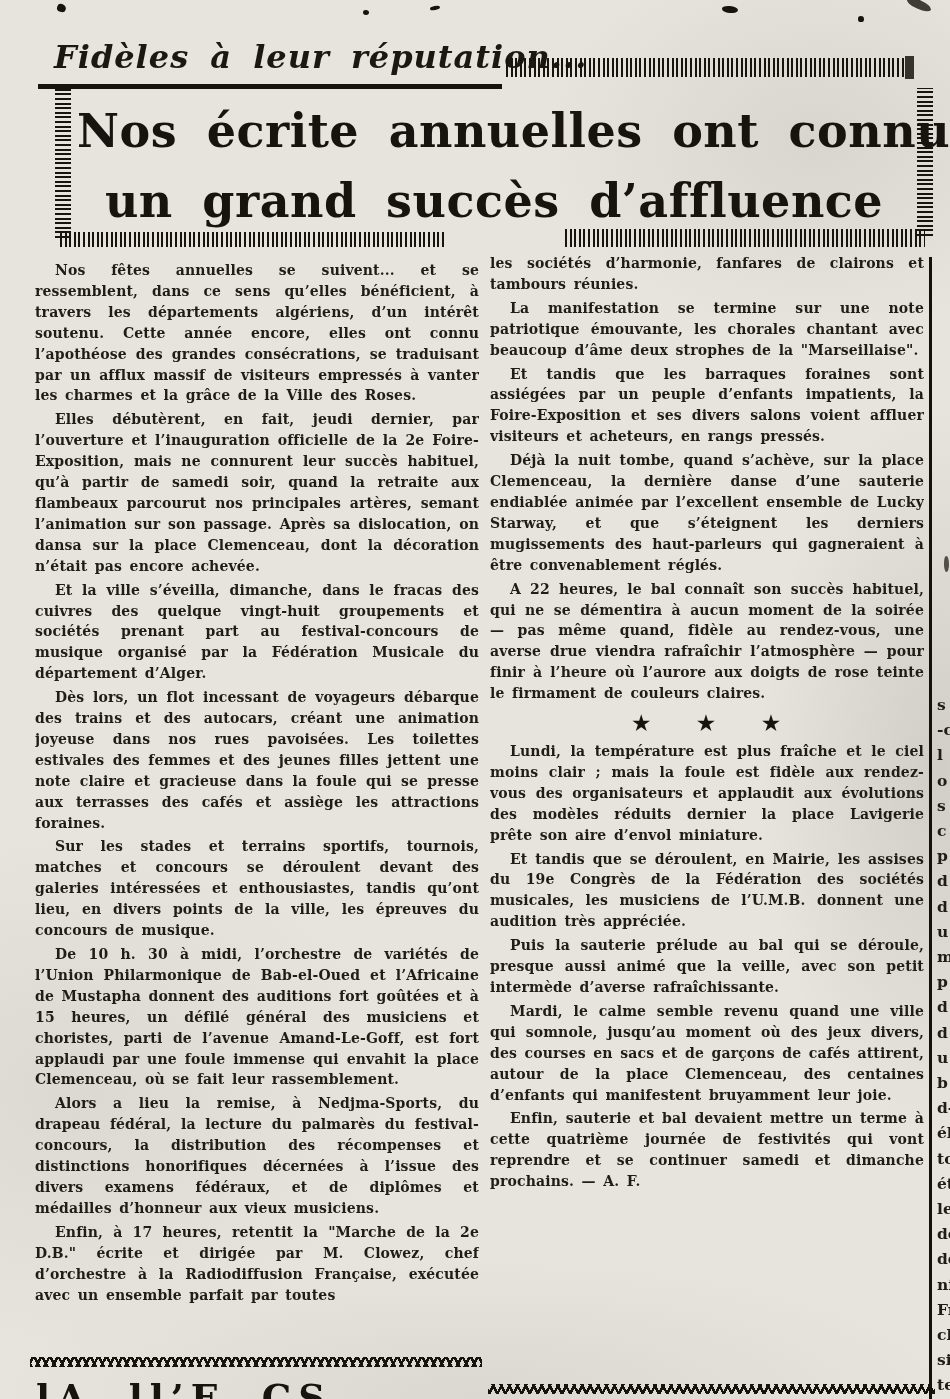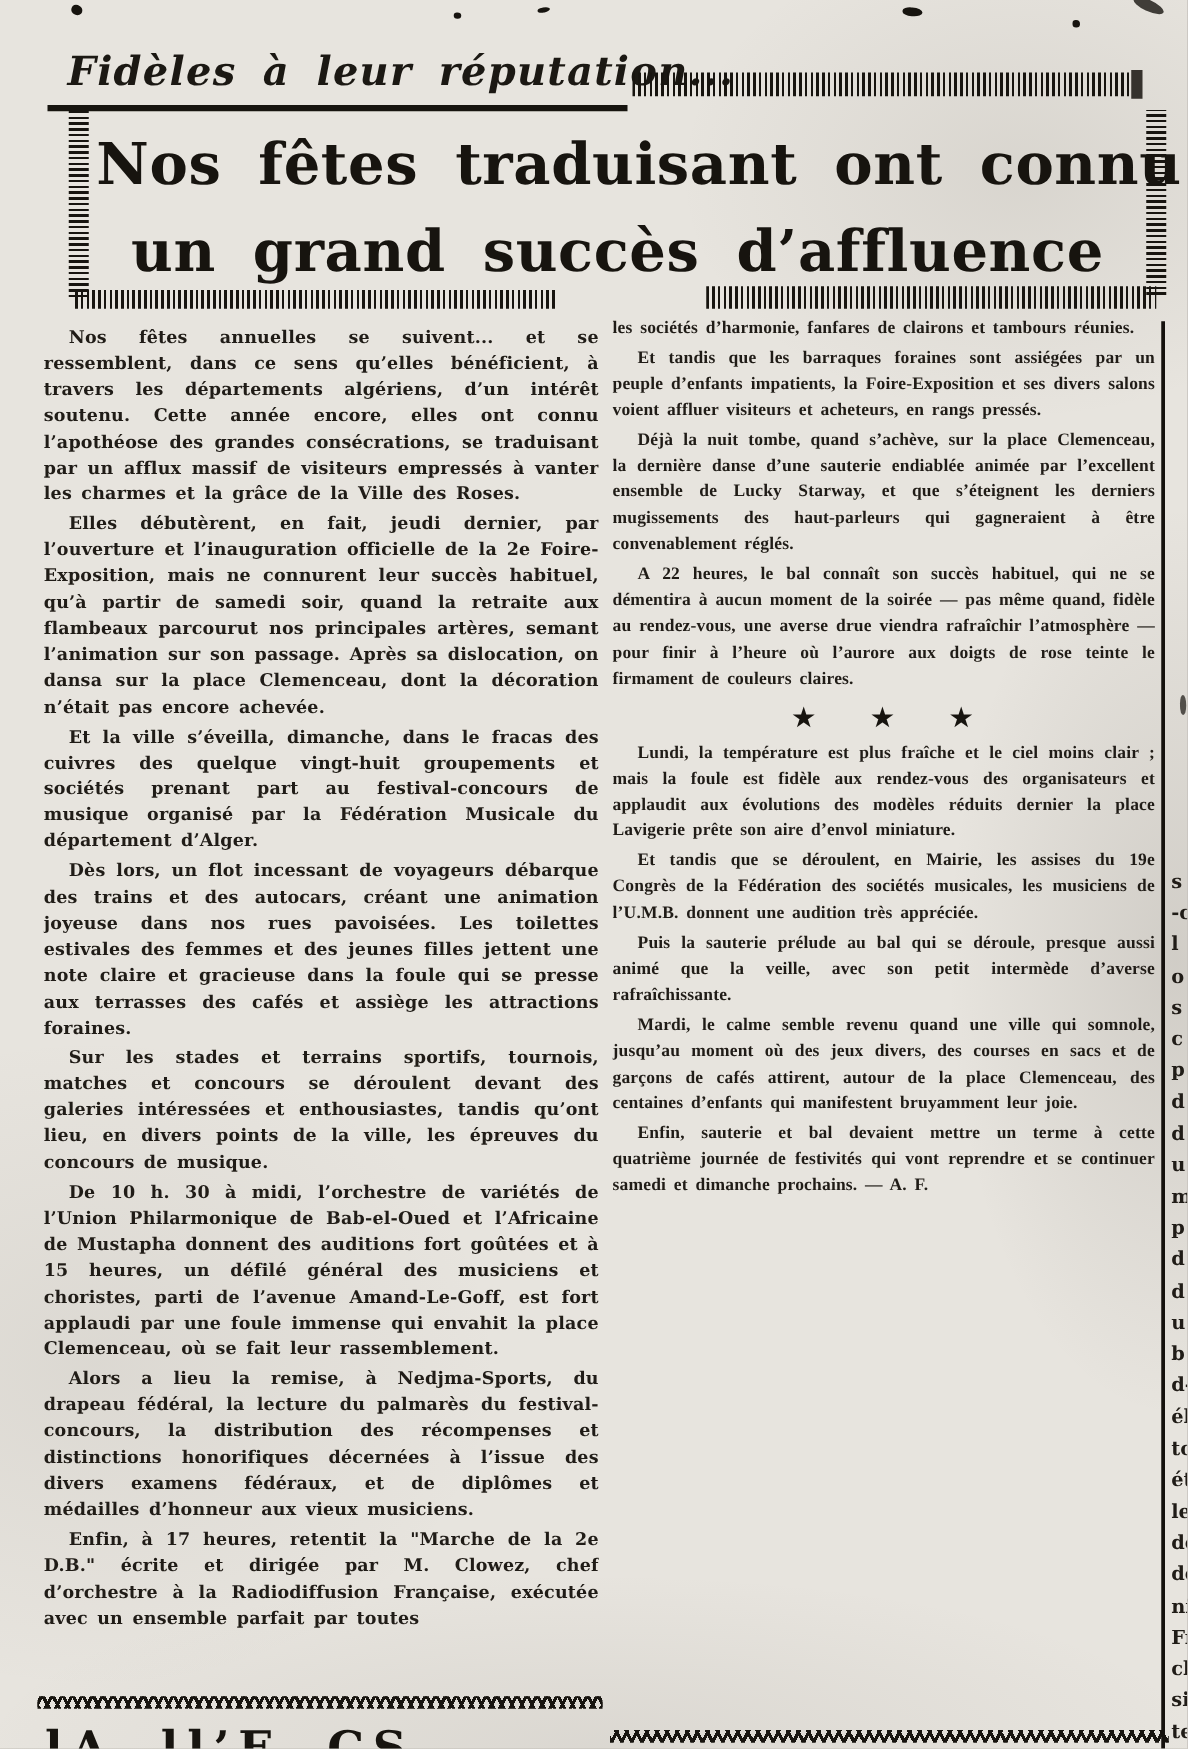--- a/index.html
+++ b/index.html
@@ -40,21 +40,21 @@
   .bottom-strip{position:absolute;height:15px;}
   .strip-left{left:60px;top:232px;width:385px;}
   .strip-right{left:565px;top:229px;width:360px;height:18px;}
   .col{position:absolute;text-align:justify;}
   .col p{
     margin:0 0 3px 0;text-indent:20px;
     font-size:14px;line-height:20.9px;font-weight:bold;
     word-spacing:2.5px;letter-spacing:.15px;color:#201c17;
   }
   .col1{left:35px;top:260px;width:444px;height:1096px;overflow:hidden;}
-  .col2{left:490px;top:253px;width:434px;height:1128px;overflow:hidden;font-family:Liberation Serif, serif;}
+  .col2{left:490px;top:253px;width:434px;height:1128px;overflow:hidden;}
   .group-top p:first-child{text-indent:0;}
   .stars{
     text-align:center;font-size:20px;font-weight:bold;letter-spacing:20px;
     padding:4px 0 6px 18px;color:#17140f;
   }
   .zigzag{
     position:absolute;height:10px;
     background:
       repeating-linear-gradient(63deg,#17140f 0 2.6px,transparent 2.6px 7.2px),
       repeating-linear-gradient(-63deg,#17140f 0 2.6px,transparent 2.6px 7.2px);
@@ -86,21 +86,21 @@
 <div class="page">
 
   <div class="kicker">Fidèles à leur réputation...</div>
   <div class="kicker-underline"></div>
   <div class="ruled-strip top-strip"></div>
 
   <div class="headline-box">
     <div class="rib rib-left"></div>
     <div class="rib rib-right"></div>
     <div class="headline">
-      <div class="headline-line">Nos fêtes traduisant ont connu</div>
+      <div class="headline-line">Nos écrite annuelles ont connu</div>
       <div class="headline-line">un grand succès d’affluence</div>
     </div>
   </div>
 
   <div class="ruled-strip bottom-strip strip-left"></div>
   <div class="ruled-strip bottom-strip strip-right"></div>
 
   <div class="col col1">
       <p>Nos fêtes annuelles se suivent... et se ressemblent, dans ce sens qu’elles bénéficient, à travers les départements algériens, d’un intérêt soutenu. Cette année encore, elles ont connu l’apothéose des grandes consécrations, se traduisant par un afflux massif de visiteurs empressés à vanter les charmes et la grâce de la Ville des Roses.</p>
       <p>Elles débutèrent, en fait, jeudi dernier, par l’ouverture et l’inauguration officielle de la 2e Foire-Exposition, mais ne connurent leur succès habituel, qu’à partir de samedi soir, quand la retraite aux flambeaux parcourut nos principales artères, semant l’animation sur son passage. Après sa dislocation, on dansa sur la place Clemenceau, dont la décoration n’était pas encore achevée.</p>
@@ -108,20 +108,21 @@
       <p>Dès lors, un flot incessant de voyageurs débarque des trains et des autocars, créant une animation joyeuse dans nos rues pavoisées. Les toilettes estivales des femmes et des jeunes filles jettent une note claire et gracieuse dans la foule qui se presse aux terrasses des cafés et assiège les attractions foraines.</p>
       <p>Sur les stades et terrains sportifs, tournois, matches et concours se déroulent devant des galeries intéressées et enthousiastes, tandis qu’ont lieu, en divers points de la ville, les épreuves du concours de musique.</p>
       <p>De 10 h. 30 à midi, l’orchestre de variétés de l’Union Philarmonique de Bab-el-Oued et l’Africaine de Mustapha donnent des auditions fort goûtées et à 15 heures, un défilé général des musiciens et choristes, parti de l’avenue Amand-Le-Goff, est fort applaudi par une foule immense qui envahit la place Clemenceau, où se fait leur rassemblement.</p>
       <p>Alors a lieu la remise, à Nedjma-Sports, du drapeau fédéral, la lecture du palmarès du festival-concours, la distribution des récompenses et distinctions honorifiques décernées à l’issue des divers examens fédéraux, et de diplômes et médailles d’honneur aux vieux musiciens.</p>
       <p>Enfin, à 17 heures, retentit la "Marche de la 2e D.B." écrite et dirigée par M. Clowez, chef d’orchestre à la Radiodiffusion Française, exécutée avec un ensemble parfait par toutes</p>
     </div>
 
   <div class="col col2">
     <div class="group-top">
         <p>les sociétés d’harmonie, fanfares de clairons et tambours réunies.</p>
+        <p>La manifestation se termine sur une note patriotique émouvante, les chorales chantant avec beaucoup d’âme deux strophes de la "Marseillaise".</p>
         <p>Et tandis que les barraques foraines sont assiégées par un peuple d’enfants impatients, la Foire-Exposition et ses divers salons voient affluer visiteurs et acheteurs, en rangs pressés.</p>
         <p>Déjà la nuit tombe, quand s’achève, sur la place Clemenceau, la dernière danse d’une sauterie endiablée animée par l’excellent ensemble de Lucky Starway, et que s’éteignent les derniers mugissements des haut-parleurs qui gagneraient à être convenablement réglés.</p>
         <p>A 22 heures, le bal connaît son succès habituel, qui ne se démentira à aucun moment de la soirée — pas même quand, fidèle au rendez-vous, une averse drue viendra rafraîchir l’atmosphère — pour finir à l’heure où l’aurore aux doigts de rose teinte le firmament de couleurs claires.</p>
       </div>
     <div class="stars">★ ★ ★</div>
     <div class="group-bottom">
         <p>Lundi, la température est plus fraîche et le ciel moins clair ; mais la foule est fidèle aux rendez-vous des organisateurs et applaudit aux évolutions des modèles réduits dernier la place Lavigerie prête son aire d’envol miniature.</p>
         <p>Et tandis que se déroulent, en Mairie, les assises du 19e Congrès de la Fédération des sociétés musicales, les musiciens de l’U.M.B. donnent une audition très appréciée.</p>
         <p>Puis la sauterie prélude au bal qui se déroule, presque aussi animé que la veille, avec son petit intermède d’averse rafraîchissante.</p>
         <p>Mardi, le calme semble revenu quand une ville qui somnole, jusqu’au moment où des jeux divers, des courses en sacs et de garçons de cafés attirent, autour de la place Clemenceau, des centaines d’enfants qui manifestent bruyamment leur joie.</p>

